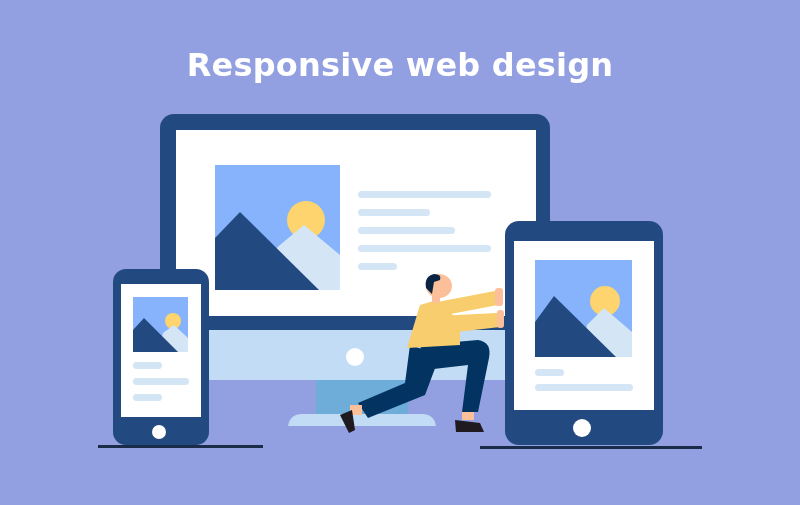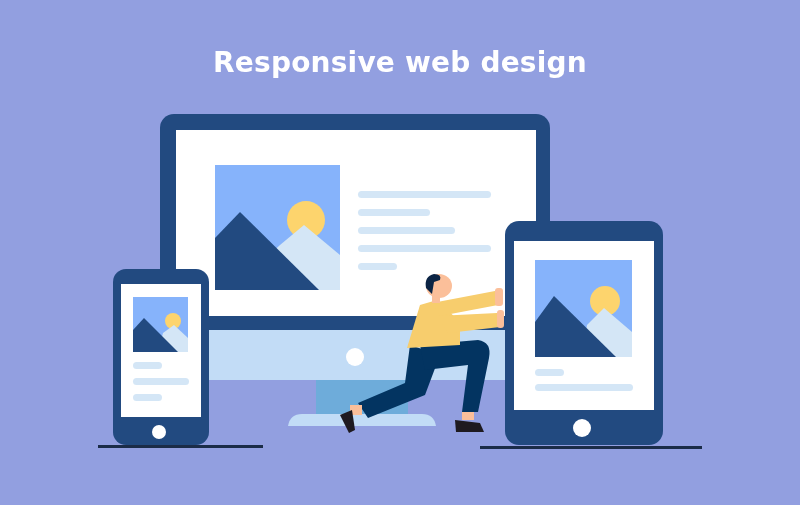--- a/index.html
+++ b/index.html
@@ -1,17 +1,17 @@
 <!DOCTYPE html>
 <html><head>
 <meta charset="utf-8">
 <style>
   html, body { margin: 0; padding: 0; }
   body { width: 800px; height: 505px; overflow: hidden; background: #929fe0; position: relative; font-family: "DejaVu Sans", sans-serif; }
-  .title { position: absolute; left: 0; top: 46px; width: 800px; text-align: center; color: #ffffff; font-weight: bold; font-size: 28px; letter-spacing: 0.2px; }
+  .title { position: absolute; left: 0; top: 46px; width: 800px; text-align: center; color: #ffffff; font-weight: bold; font-size: 32px; letter-spacing: 0.2px; }
   svg.scene { position: absolute; left: 0; top: 0; }
 </style>
 </head>
 <body>
 
 <div class="title">Responsive web design</div>
 
 <svg class="scene" width="800" height="505" viewBox="0 0 800 505">
 
   <g>

